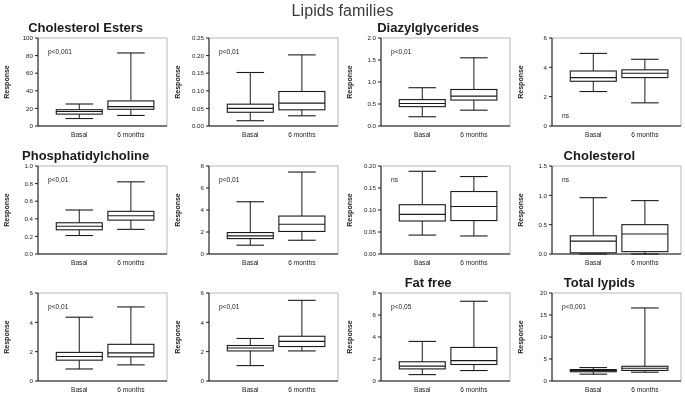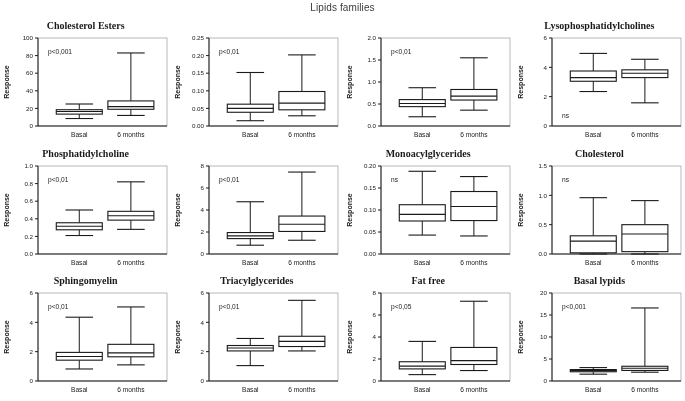--- a/index.html
+++ b/index.html
@@ -1,22 +1,22 @@
 <!DOCTYPE html>
 <html><head>
 <meta charset="utf-8">
 <style>
   html,body{margin:0;padding:0;background:#ffffff;}
   body{width:685px;height:401px;overflow:hidden;font-family:"Liberation Sans",sans-serif;color:#231f20;}
   #fig{position:relative;width:685px;height:401px;}
-  #fig-title{position:absolute;top:2px;left:0;width:685px;text-align:center;font-size:10px;color:#3b3b3b;letter-spacing:.1px;}
+  #fig-title{position:absolute;top:2px;left:0;width:685px;text-align:center;font-size:16px;color:#3b3b3b;letter-spacing:.1px;}
   .grid{position:absolute;top:18px;left:0;width:685px;height:383px;
         display:grid;grid-template-columns:repeat(4,1fr);grid-template-rows:repeat(3,1fr);}
   .panel{position:relative;}
-  .panel-title{position:absolute;left:0;top:2px;width:100%;text-align:center;font-size:10px;font-weight:bold;color:#1a1a1a;font-family:Liberation Serif, serif;}
+  .panel-title{position:absolute;left:0;top:2px;width:100%;text-align:center;font-size:13px;font-weight:bold;color:#1a1a1a;}
   .plotwrap{position:absolute;left:0;top:14px;right:2px;bottom:0;}
   svg{display:block;}
   text{font-family:"Liberation Sans",sans-serif;fill:#1a1a1a;}
   .tick-lbl{font-size:6.2px;}
   .cat-lbl{font-size:6.6px;}
   .ylab{font-size:7px;font-weight:bold;}
   .pval{font-size:6.6px;}
   .ax{stroke:#1a1a1a;stroke-width:1;fill:none;}
   .frame{stroke:#9a9a9a;stroke-width:.7;fill:none;}
 </style>
@@ -103,20 +103,21 @@
               <line x1="117.08" y1="83.792" x2="144.68" y2="83.792" stroke="#1a1a1a" stroke-width="1.1"></line>
               <rect x="107.88" y="59.504" width="46" height="18.303999999999995" fill="#ffffff" stroke="#1a1a1a" stroke-width="1.1"></rect>
               <line x1="107.88" y1="71.12" x2="153.88" y2="71.12" stroke="#1a1a1a" stroke-width="1.1"></line>
             </g>
             <text x="130.88" y="105" text-anchor="middle" class="cat-lbl">6 months</text>
             <text x="48" y="22" text-anchor="start" class="pval">p&lt;0,01</text>
           </svg>
         </div>
       </div>
       <div class="panel">
+        <div class="panel-title">Diazylglycerides</div>
         <div class="plotwrap">
           <svg width="171" height="114" viewBox="0 0 171 114">
             <rect x="38" y="6" width="129" height="88" class="frame"></rect>
             <line x1="38" y1="6" x2="38" y2="94" class="ax"></line>
             <line x1="38" y1="94" x2="167" y2="94" class="ax"></line>
             <line x1="35" y1="94" x2="38" y2="94" class="ax"></line>
             <text x="33" y="96.2" text-anchor="end" class="tick-lbl">0.0</text>
             <line x1="35" y1="72" x2="38" y2="72" class="ax"></line>
             <text x="33" y="74.2" text-anchor="end" class="tick-lbl">0.5</text>
             <line x1="35" y1="50" x2="38" y2="50" class="ax"></line>
@@ -142,21 +143,20 @@
               <line x1="117.08" y1="78.16" x2="144.68" y2="78.16" stroke="#1a1a1a" stroke-width="1.1"></line>
               <rect x="107.88" y="57.480000000000004" width="46" height="10.560000000000002" fill="#ffffff" stroke="#1a1a1a" stroke-width="1.1"></rect>
               <line x1="107.88" y1="64.08" x2="153.88" y2="64.08" stroke="#1a1a1a" stroke-width="1.1"></line>
             </g>
             <text x="130.88" y="105" text-anchor="middle" class="cat-lbl">6 months</text>
             <text x="48" y="22" text-anchor="start" class="pval">p&lt;0,01</text>
           </svg>
         </div>
       </div>
       <div class="panel">
-        <div class="panel-title">Lysophosphatidylcholines</div>
         <div class="plotwrap">
           <svg width="171" height="114" viewBox="0 0 171 114">
             <rect x="38" y="6" width="129" height="88" class="frame"></rect>
             <line x1="38" y1="6" x2="38" y2="94" class="ax"></line>
             <line x1="38" y1="94" x2="167" y2="94" class="ax"></line>
             <line x1="35" y1="94" x2="38" y2="94" class="ax"></line>
             <text x="33" y="96.2" text-anchor="end" class="tick-lbl">0</text>
             <line x1="35" y1="64.66666666666667" x2="38" y2="64.66666666666667" class="ax"></line>
             <text x="33" y="66.86666666666667" text-anchor="end" class="tick-lbl">2</text>
             <line x1="35" y1="35.333333333333336" x2="38" y2="35.333333333333336" class="ax"></line>
@@ -261,21 +261,20 @@
               <line x1="117.08" y1="80.25" x2="144.68" y2="80.25" stroke="#1a1a1a" stroke-width="1.1"></line>
               <rect x="107.88" y="56.05" width="46" height="15.400000000000006" fill="#ffffff" stroke="#1a1a1a" stroke-width="1.1"></rect>
               <line x1="107.88" y1="64.3" x2="153.88" y2="64.3" stroke="#1a1a1a" stroke-width="1.1"></line>
             </g>
             <text x="130.88" y="105" text-anchor="middle" class="cat-lbl">6 months</text>
             <text x="48" y="22" text-anchor="start" class="pval">p&lt;0,01</text>
           </svg>
         </div>
       </div>
       <div class="panel">
-        <div class="panel-title">Monoacylglycerides</div>
         <div class="plotwrap">
           <svg width="171" height="114" viewBox="0 0 171 114">
             <rect x="38" y="6" width="129" height="88" class="frame"></rect>
             <line x1="38" y1="6" x2="38" y2="94" class="ax"></line>
             <line x1="38" y1="94" x2="167" y2="94" class="ax"></line>
             <line x1="35" y1="94" x2="38" y2="94" class="ax"></line>
             <text x="33" y="96.2" text-anchor="end" class="tick-lbl">0.00</text>
             <line x1="35" y1="72" x2="38" y2="72" class="ax"></line>
             <text x="33" y="74.2" text-anchor="end" class="tick-lbl">0.05</text>
             <line x1="35" y1="50" x2="38" y2="50" class="ax"></line>
@@ -339,21 +338,20 @@
               <line x1="117.08" y1="94" x2="144.68" y2="94" stroke="#1a1a1a" stroke-width="1.1"></line>
               <rect x="107.88" y="64.66666666666667" width="46" height="26.986666666666665" fill="#ffffff" stroke="#1a1a1a" stroke-width="1.1"></rect>
               <line x1="107.88" y1="74.05333333333333" x2="153.88" y2="74.05333333333333" stroke="#1a1a1a" stroke-width="1.1"></line>
             </g>
             <text x="130.88" y="105" text-anchor="middle" class="cat-lbl">6 months</text>
             <text x="48" y="22" text-anchor="start" class="pval">ns</text>
           </svg>
         </div>
       </div>
       <div class="panel">
-        <div class="panel-title">Sphingomyelin</div>
         <div class="plotwrap">
           <svg width="171" height="114" viewBox="0 0 171 114">
             <rect x="38" y="6" width="129" height="88" class="frame"></rect>
             <line x1="38" y1="6" x2="38" y2="94" class="ax"></line>
             <line x1="38" y1="94" x2="167" y2="94" class="ax"></line>
             <line x1="35" y1="94" x2="38" y2="94" class="ax"></line>
             <text x="33" y="96.2" text-anchor="end" class="tick-lbl">0</text>
             <line x1="35" y1="64.66666666666667" x2="38" y2="64.66666666666667" class="ax"></line>
             <text x="33" y="66.86666666666667" text-anchor="end" class="tick-lbl">2</text>
             <line x1="35" y1="35.333333333333336" x2="38" y2="35.333333333333336" class="ax"></line>
@@ -377,21 +375,20 @@
               <line x1="117.08" y1="77.86666666666667" x2="144.68" y2="77.86666666666667" stroke="#1a1a1a" stroke-width="1.1"></line>
               <rect x="107.88" y="57.33333333333333" width="46" height="12.466666666666683" fill="#ffffff" stroke="#1a1a1a" stroke-width="1.1"></rect>
               <line x1="107.88" y1="65.84" x2="153.88" y2="65.84" stroke="#1a1a1a" stroke-width="1.1"></line>
             </g>
             <text x="130.88" y="105" text-anchor="middle" class="cat-lbl">6 months</text>
             <text x="48" y="22" text-anchor="start" class="pval">p&lt;0,01</text>
           </svg>
         </div>
       </div>
       <div class="panel">
-        <div class="panel-title">Triacylglycerides</div>
         <div class="plotwrap">
           <svg width="171" height="114" viewBox="0 0 171 114">
             <rect x="38" y="6" width="129" height="88" class="frame"></rect>
             <line x1="38" y1="6" x2="38" y2="94" class="ax"></line>
             <line x1="38" y1="94" x2="167" y2="94" class="ax"></line>
             <line x1="35" y1="94" x2="38" y2="94" class="ax"></line>
             <text x="33" y="96.2" text-anchor="end" class="tick-lbl">0</text>
             <line x1="35" y1="64.66666666666667" x2="38" y2="64.66666666666667" class="ax"></line>
             <text x="33" y="66.86666666666667" text-anchor="end" class="tick-lbl">2</text>
             <line x1="35" y1="35.333333333333336" x2="38" y2="35.333333333333336" class="ax"></line>
@@ -455,21 +452,21 @@
               <line x1="117.08" y1="83.55" x2="144.68" y2="83.55" stroke="#1a1a1a" stroke-width="1.1"></line>
               <rect x="107.88" y="60.45" width="46" height="17.049999999999997" fill="#ffffff" stroke="#1a1a1a" stroke-width="1.1"></rect>
               <line x1="107.88" y1="73.65" x2="153.88" y2="73.65" stroke="#1a1a1a" stroke-width="1.1"></line>
             </g>
             <text x="130.88" y="105" text-anchor="middle" class="cat-lbl">6 months</text>
             <text x="48" y="22" text-anchor="start" class="pval">p&lt;0,05</text>
           </svg>
         </div>
       </div>
       <div class="panel">
-        <div class="panel-title">Basal lypids</div>
+        <div class="panel-title">Total lypids</div>
         <div class="plotwrap">
           <svg width="171" height="114" viewBox="0 0 171 114">
             <rect x="38" y="6" width="129" height="88" class="frame"></rect>
             <line x1="38" y1="6" x2="38" y2="94" class="ax"></line>
             <line x1="38" y1="94" x2="167" y2="94" class="ax"></line>
             <line x1="35" y1="94" x2="38" y2="94" class="ax"></line>
             <text x="33" y="96.2" text-anchor="end" class="tick-lbl">0</text>
             <line x1="35" y1="72" x2="38" y2="72" class="ax"></line>
             <text x="33" y="74.2" text-anchor="end" class="tick-lbl">5</text>
             <line x1="35" y1="50" x2="38" y2="50" class="ax"></line>

